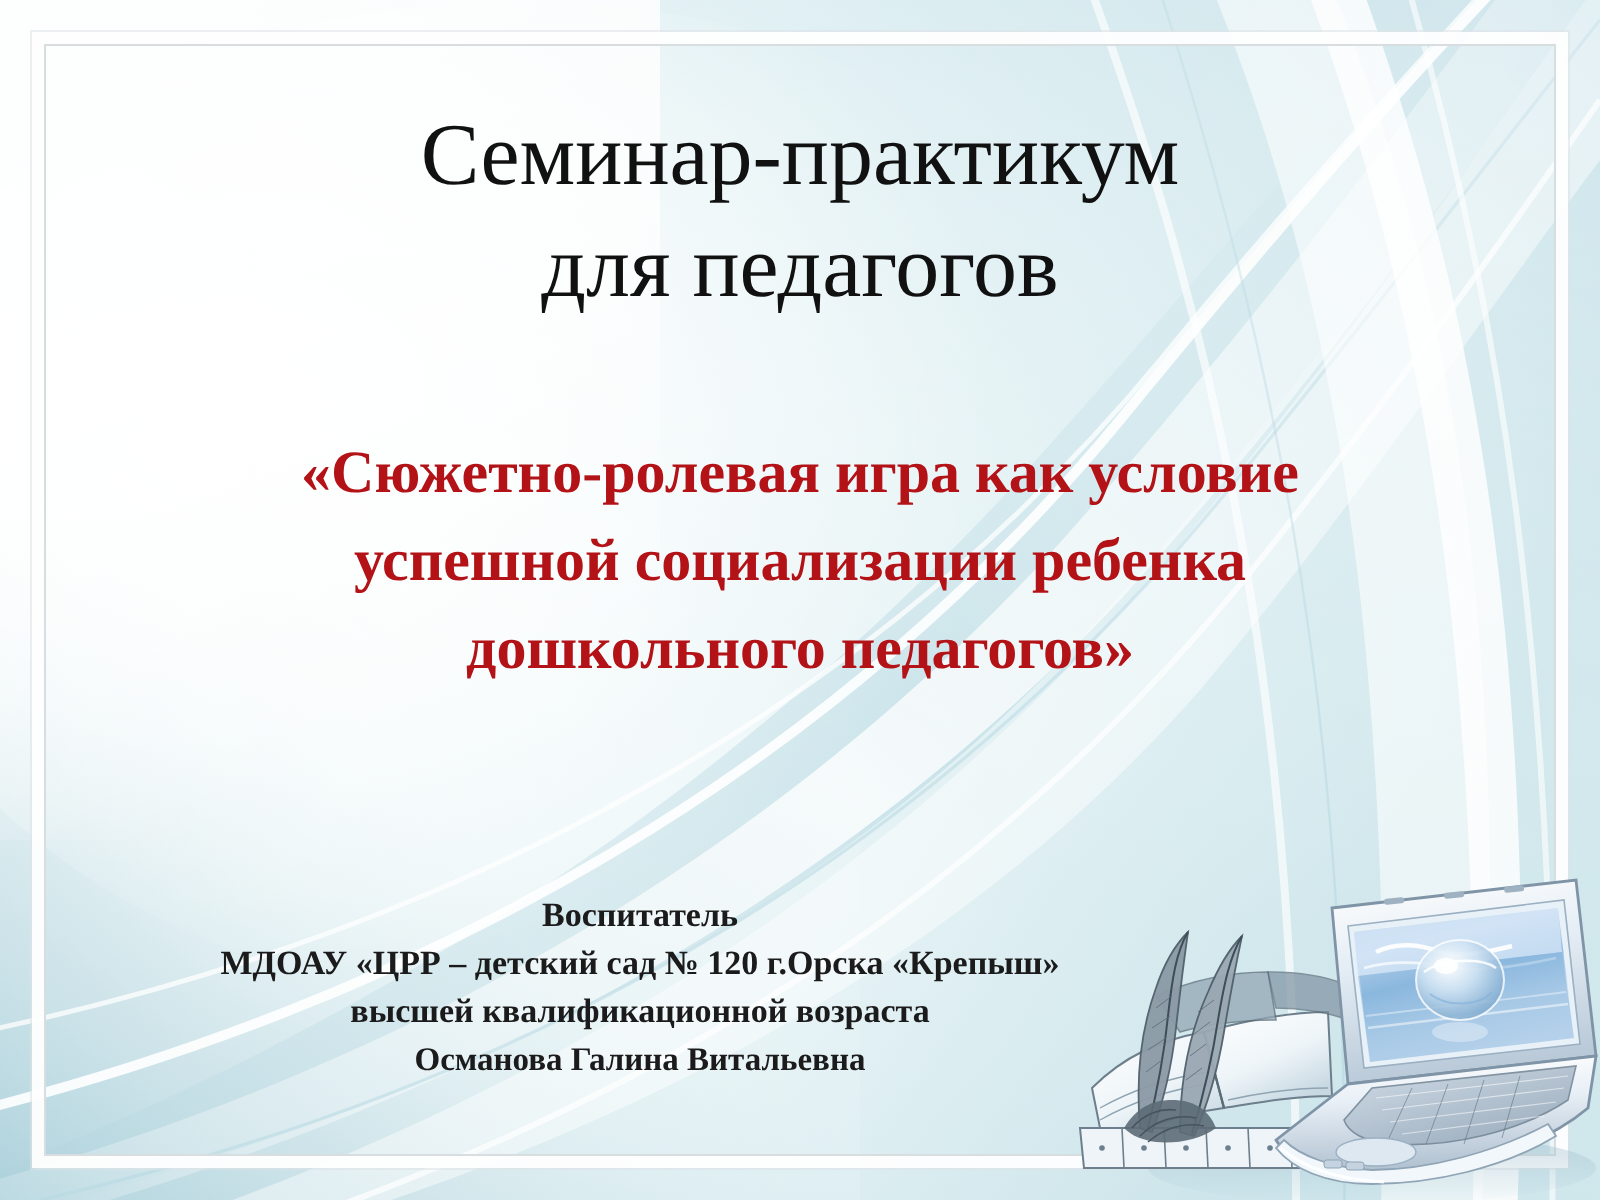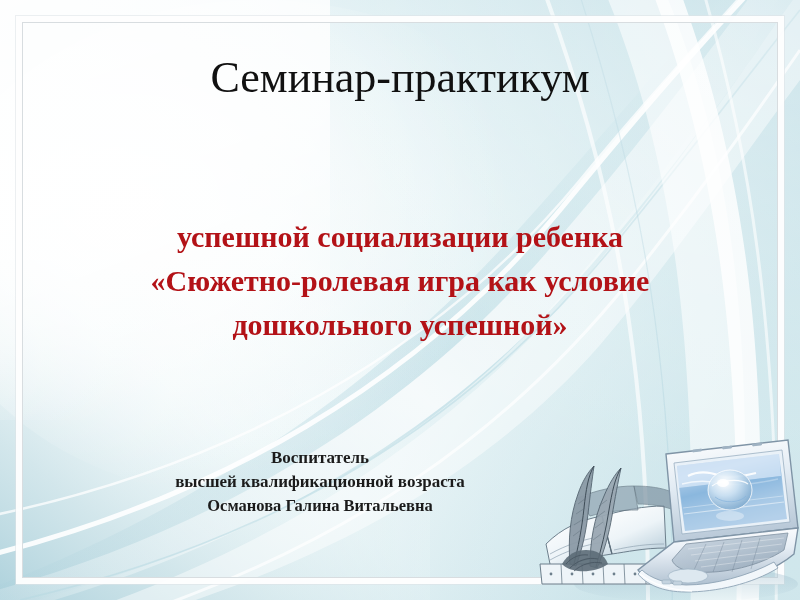--- a/index.html
+++ b/index.html
@@ -207,30 +207,32 @@
     <rect x="0" y="0" width="330" height="420" fill="url(#gWhiteWash)" opacity="0.9"></rect>
     <rect x="0" y="0" width="800" height="600" fill="url(#gGlowTR)" opacity="0.35"></rect>
   </svg>
 
   <div class="frame"></div>
 
   <div class="content">
 
     <div class="title-block">
       <div class="title-line">Семинар-практикум</div>
+      <div class="title-line">для педагогов</div>
     </div>
 
     <div class="subtitle-block">
+      <div class="subtitle-line">«Сюжетно-ролевая игра как условие</div>
       <div class="subtitle-line">успешной социализации ребенка</div>
-      <div class="subtitle-line">«Сюжетно-ролевая игра как условие</div>
-      <div class="subtitle-line">дошкольного успешной»</div>
+      <div class="subtitle-line">дошкольного педагогов»</div>
     </div>
 
     <div class="footer-block">
       <div class="footer-line">Воспитатель</div>
+      <div class="footer-line">МДОАУ «ЦРР – детский сад № 120 г.Орска «Крепыш»</div>
       <div class="footer-line">высшей квалификационной возраста</div>
       <div class="footer-line bold">Османова Галина Витальевна</div>
     </div>
 
   </div>
 
   <svg class="illustration" viewBox="0 0 284 176" xmlns="http://www.w3.org/2000/svg">
     <defs>
       <linearGradient id="scr" x1="0" y1="0" x2="0.35" y2="1">
         <stop offset="0" stop-color="#b9cfe8"></stop>

